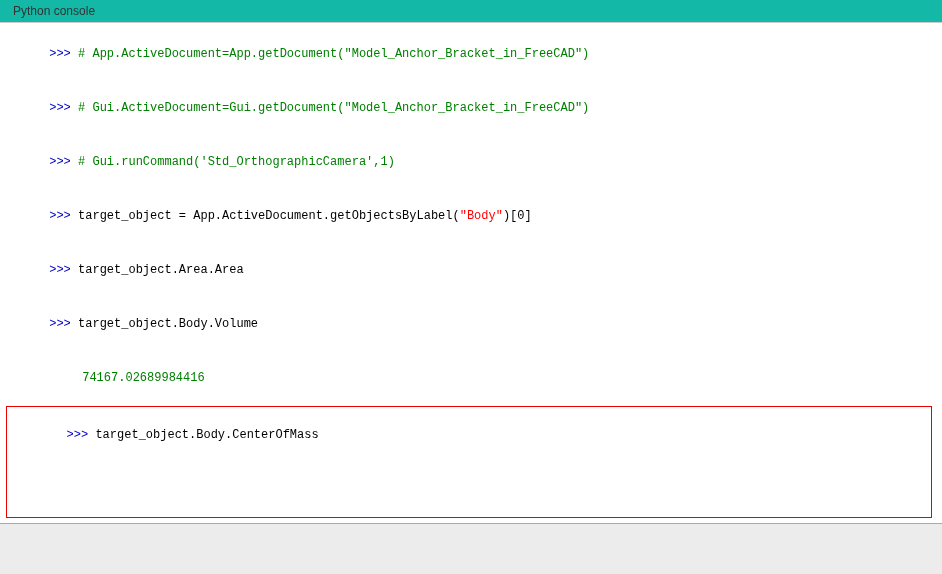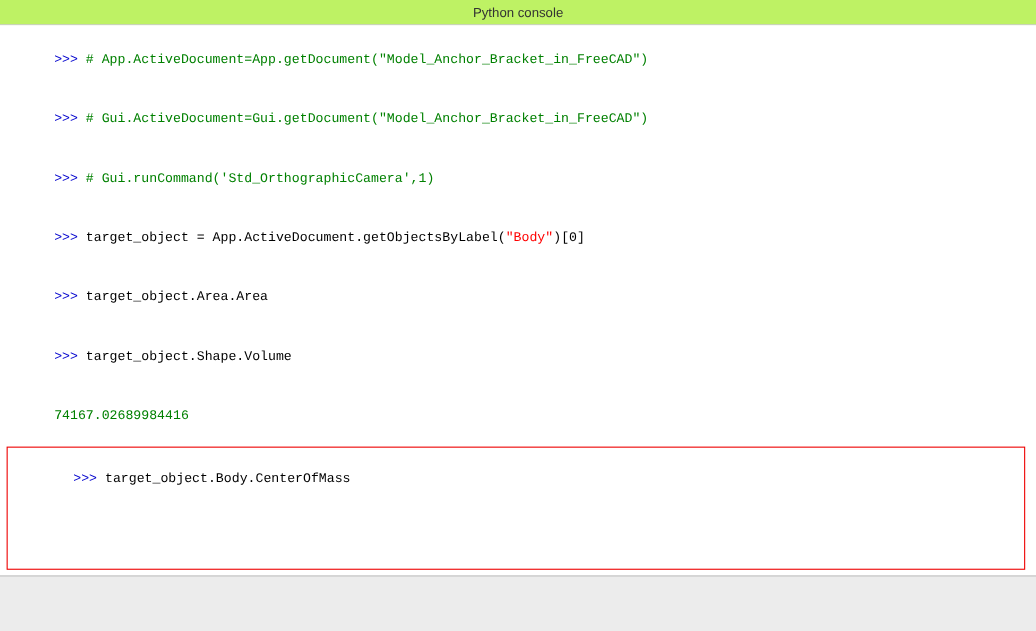--- a/index.html
+++ b/index.html
@@ -15,41 +15,41 @@
     
     .python-console {
       width: 942px;
       background: #ffffff;
       border-bottom: 1px solid #aaa;
       display: flex;
       flex-direction: column;
     }
 
     .python-console-header {
-      background: #bef264;
+      background: #14b8a6;
       border-bottom: 1px solid #ccc;
       padding: 4px 13px;
       font-family: Arial, sans-serif;
       font-size: 12px;
       color: #333;
-      text-align: center;
+      text-align: left;
     }
 
     .python-console-body {
       padding: 4px 6px;
       background: #ffffff;
       line-height: 1.5;
     }
 
     .py-line { display: block; white-space: pre; }
     .py-prompt { color: #0000cd; }
     .py-comment { color: #008000; }
     .py-string { color: #ff0000; }
     .py-output { color: #000000; }
-    .py-output-green { color: #008000; }
+    .py-output-green { color: #008000; margin-left: 33px; }
   </style>
 </head>
 <body>
 
 <div class="python-console">
   <div class="python-console-header">
     <span>Python console</span>
   </div>
   <div class="python-console-body">
     
@@ -68,21 +68,21 @@
     <span class="py-line">
       <span class="py-prompt">&gt;&gt;&gt; </span><span class="py-output">target_object = App.ActiveDocument.getObjectsByLabel(<span class="py-string">"Body"</span>)[0]</span>
     </span>
     
     <span class="py-line">
       <span class="py-prompt">&gt;&gt;&gt; </span><span class="py-output">target_object.Area.Area</span>
     </span>
     
     
     <span class="py-line">
-      <span class="py-prompt">&gt;&gt;&gt; </span><span class="py-output">target_object.Shape.Volume</span>
+      <span class="py-prompt">&gt;&gt;&gt; </span><span class="py-output">target_object.Body.Volume</span>
     </span>
     
     <span class="py-line">
       <span class="py-output-green">74167.02689984416</span>
     </span>
     
     <div style="border: 1.5px solid #e00; padding: 1px 2px; margin: 1px 0; display: inline-block; width: calc(100% - 4px);">
       <span class="py-line">
         <span class="py-prompt">&gt;&gt;&gt; </span><span class="py-output">target_object.Body.CenterOfMass</span>
       </span>

